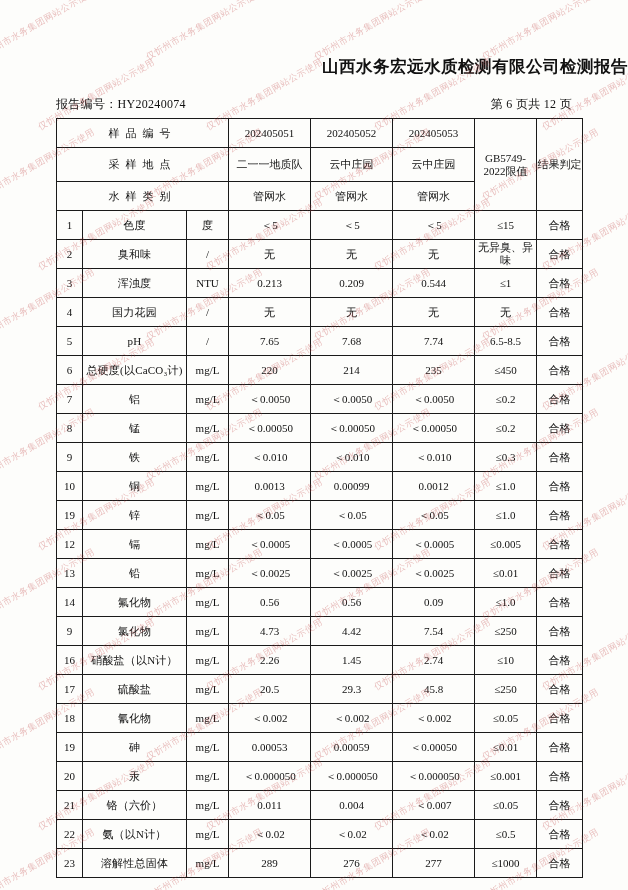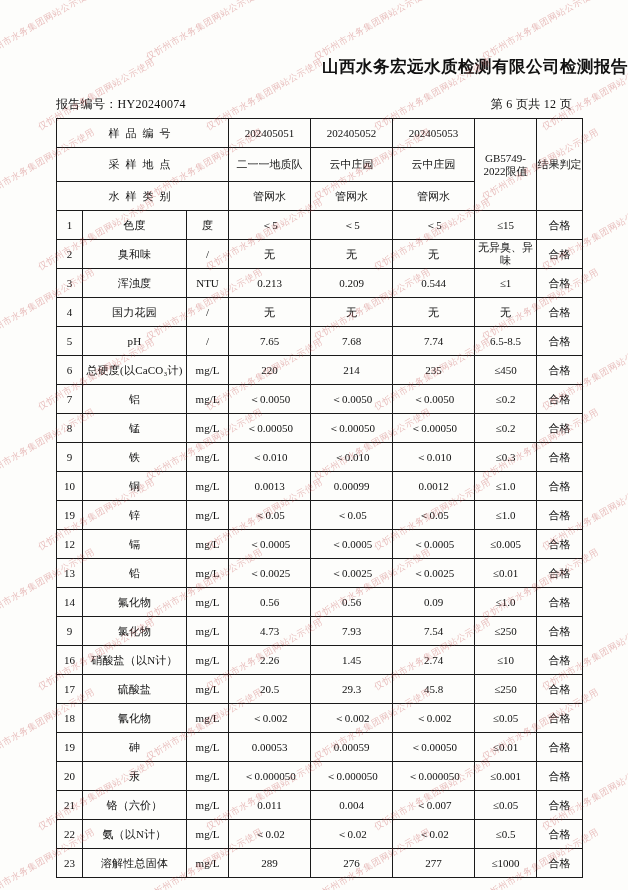--- a/index.html
+++ b/index.html
@@ -296,21 +296,21 @@
             <td>0.56</td>
             <td>0.09</td>
             <td class="limit-cell">≤1.0</td>
             <td>合格</td>
           </tr>
           <tr>
             <td>9</td>
             <td class="item-cell">氯化物</td>
             <td>mg/L</td>
             <td>4.73</td>
-            <td>7.93</td>
+            <td>4.42</td>
             <td>7.54</td>
             <td class="limit-cell">≤250</td>
             <td>合格</td>
           </tr>
           <tr>
             <td>16</td>
             <td class="item-cell">硝酸盐（以N计）</td>
             <td>mg/L</td>
             <td>2.26</td>
             <td>1.45</td>

